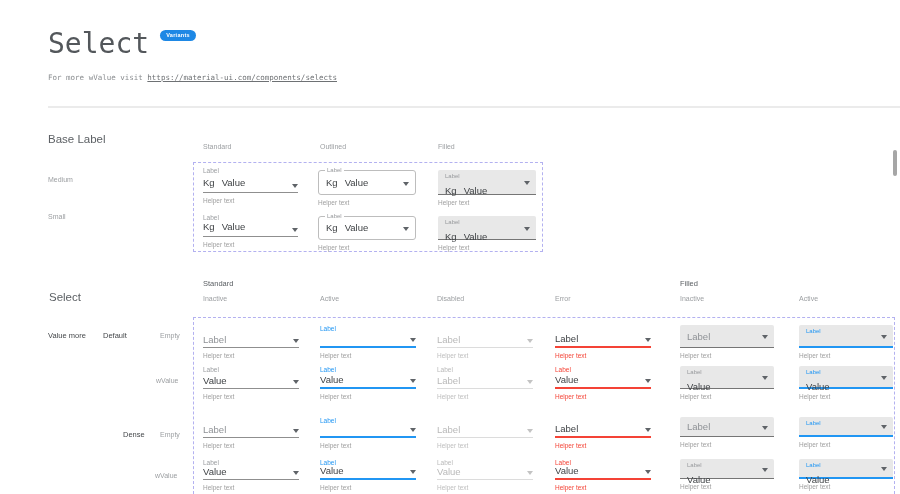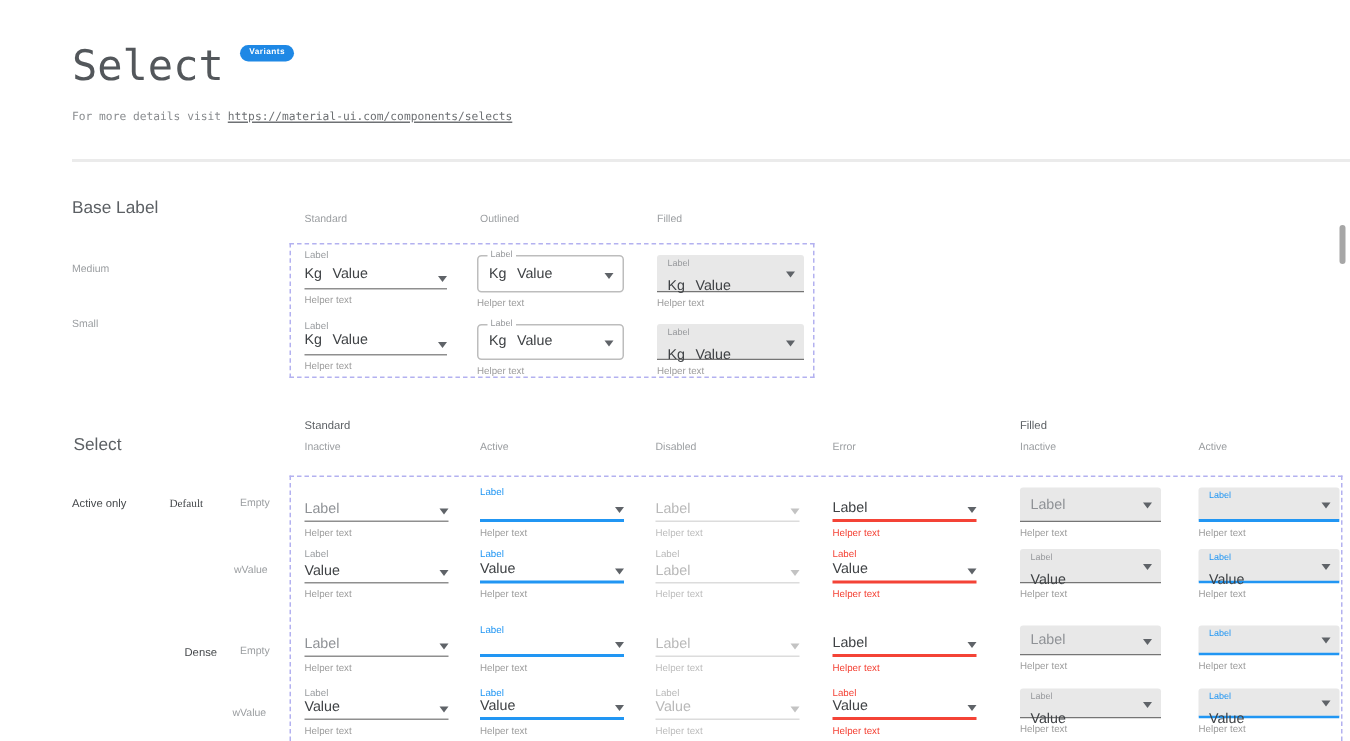--- a/index.html
+++ b/index.html
@@ -78,21 +78,21 @@
 
   .scroll-thumb{position:absolute;left:893px;top:150px;width:4px;height:26px;background:#a6a6a6;border-radius:2px}
 </style>
 </head>
 <body>
 
 <div class="title-row">
   <h1 class="title">Select</h1>
   <span class="badge">Variants</span>
 </div>
-<p class="subtitle"><span>For more details visit </span><a href="#">https://material-ui.com/components/selects</a></p>
+<p class="subtitle"><span>For more wValue visit </span><a href="#">https://material-ui.com/components/selects</a></p>
 <div class="divider"></div>
 
 <h2 class="sec-h" style="left:48px;top:133px">Base Label</h2>
 <div class="dashed" style="left:193px;top:162px;width:350px;height:90px"></div>
 
 <h2 class="sec-h" style="left:49px;top:291px">Select</h2>
 <div class="dashed open-bottom" style="left:193px;top:317px;width:702px;height:177px"></div>
 
 <div id="gen">
     <div class="lbl" style="position: absolute; left: 203px; top: 143px;">Standard</div>
@@ -151,22 +151,22 @@
       <div class="helper">Helper text</div>
     </div>
     <div class="lbl group" style="position: absolute; left: 203px; top: 279px;">Standard</div>
     <div class="lbl group" style="position: absolute; left: 680px; top: 279px;">Filled</div>
     <div class="lbl" style="position: absolute; left: 203px; top: 295px;">Inactive</div>
     <div class="lbl" style="position: absolute; left: 320px; top: 295px;">Active</div>
     <div class="lbl" style="position: absolute; left: 437px; top: 295px;">Disabled</div>
     <div class="lbl" style="position: absolute; left: 555px; top: 295px;">Error</div>
     <div class="lbl" style="position: absolute; left: 680px; top: 295px;">Inactive</div>
     <div class="lbl" style="position: absolute; left: 799px; top: 295px;">Active</div>
-    <div class="lbl dark" style="position: absolute; left: 48px; top: 331px;">Active only</div>
-    <div class="lbl dark" style="position: absolute; left: 113px; top: 331px; font-family: Liberation Serif, serif;">Default</div>
+    <div class="lbl dark" style="position: absolute; left: 48px; top: 331px;">Value more</div>
+    <div class="lbl dark" style="position: absolute; left: 103px; top: 331px;">Default</div>
     <div class="lbl dark" style="position: absolute; left: 103px; top: 430px; padding-left: 20px;">Dense</div>
     <div class="lbl" style="position: absolute; left: 160px; top: 332px;">Empty</div>
     <div class="cell inactive" style="position: absolute; left: 203px; top: 325px;">
       <div class="float">&nbsp;</div>
       <div class="input">
         <span class="val placeholder">Label</span>
         <div class="arrow"></div>
       </div>
       <div class="helper">Helper text</div>
     </div>

